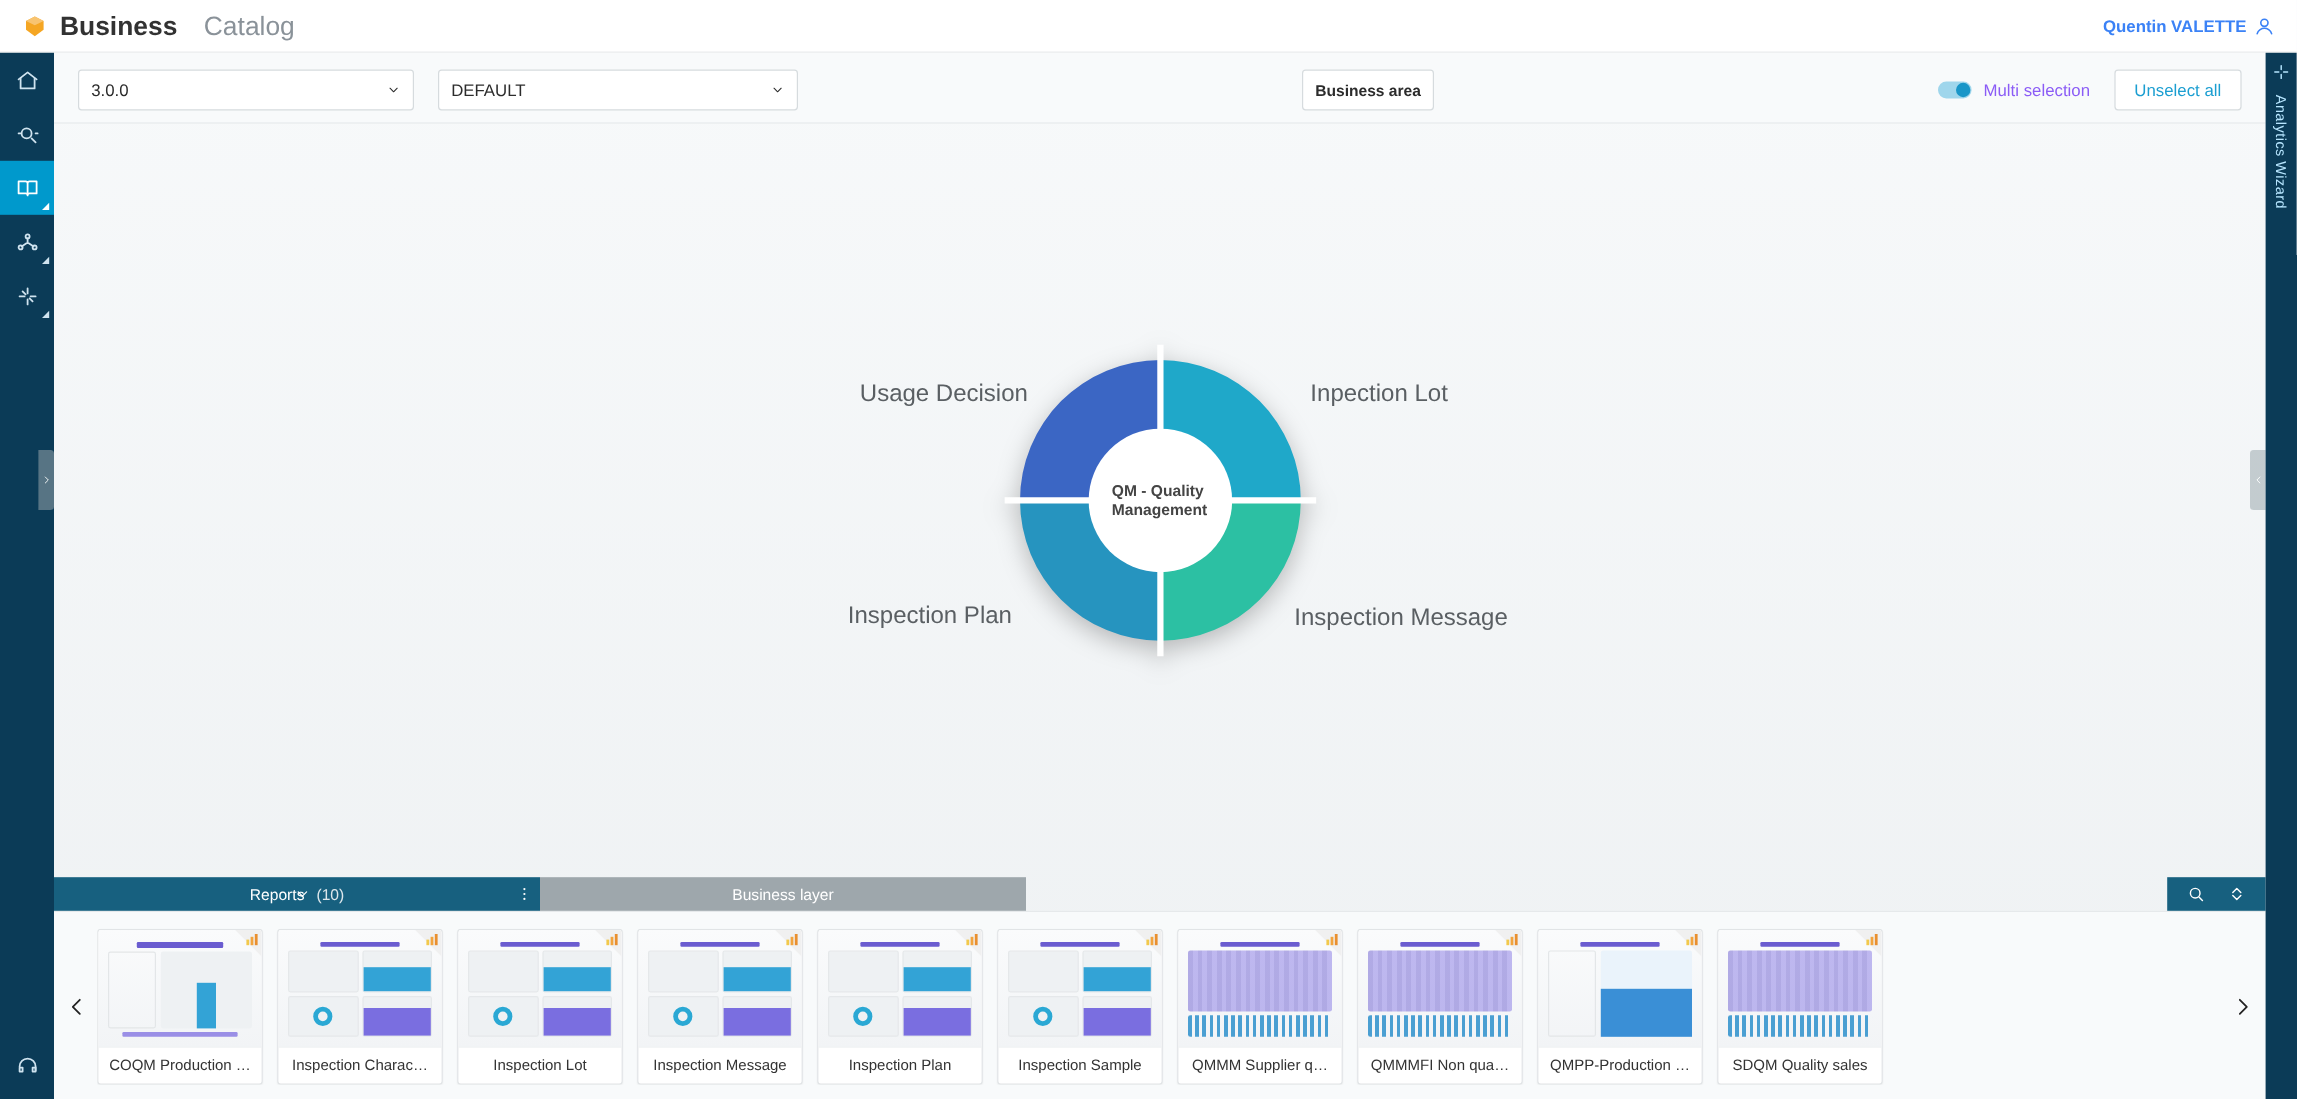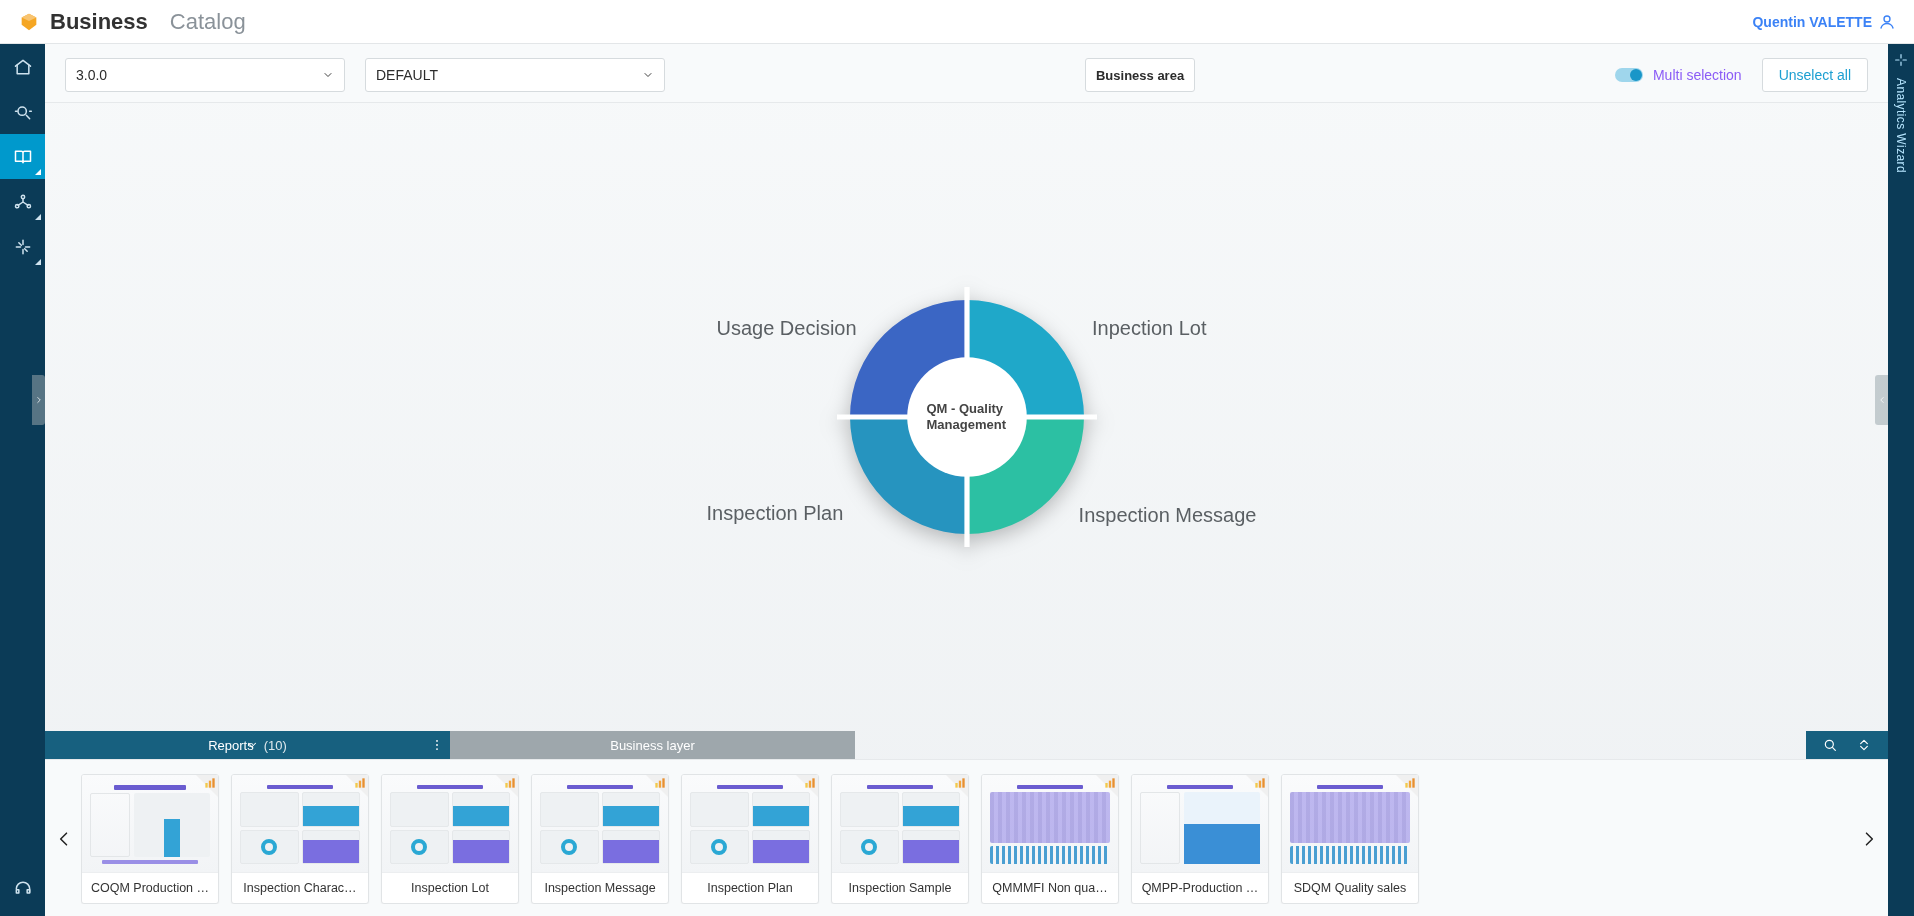--- a/index.html
+++ b/index.html
@@ -413,20 +413,37 @@
                   <rect x="10" y="8" width="4" height="12" fill="#f2a33c"></rect>
                   <rect x="16" y="4" width="4" height="16" fill="#e98f2e"></rect>
                 </svg>
               </span>
               <div class="mini">
                 <div class="bar" style="background:#6a5cd0;height:4px;width:55%;margin:0 auto"></div>
                 <div class="big"></div>
                 <div style="height:18px;background:repeating-linear-gradient(90deg,#4a9fd2 0 3px,transparent 3px 6px);border-radius:2px"></div>
               </div>
             </div>
+            <div class="card-label">QMMM Supplier q…</div>
+          </div>
+          <div class="card">
+            <div class="thumb">
+              <span class="icon">
+                <svg viewBox="0 0 24 24">
+                  <rect x="4" y="12" width="4" height="8" fill="#f2c94c"></rect>
+                  <rect x="10" y="8" width="4" height="12" fill="#f2a33c"></rect>
+                  <rect x="16" y="4" width="4" height="16" fill="#e98f2e"></rect>
+                </svg>
+              </span>
+              <div class="mini">
+                <div class="bar" style="background:#6a5cd0;height:4px;width:55%;margin:0 auto"></div>
+                <div class="big"></div>
+                <div style="height:18px;background:repeating-linear-gradient(90deg,#4a9fd2 0 3px,transparent 3px 6px);border-radius:2px"></div>
+              </div>
+            </div>
             <div class="card-label">QMMMFI Non qua…</div>
           </div>
           <div class="card">
             <div class="thumb">
               <span class="icon">
                 <svg viewBox="0 0 24 24">
                   <rect x="4" y="12" width="4" height="8" fill="#f2c94c"></rect>
                   <rect x="10" y="8" width="4" height="12" fill="#f2a33c"></rect>
                   <rect x="16" y="4" width="4" height="16" fill="#e98f2e"></rect>
                 </svg>

